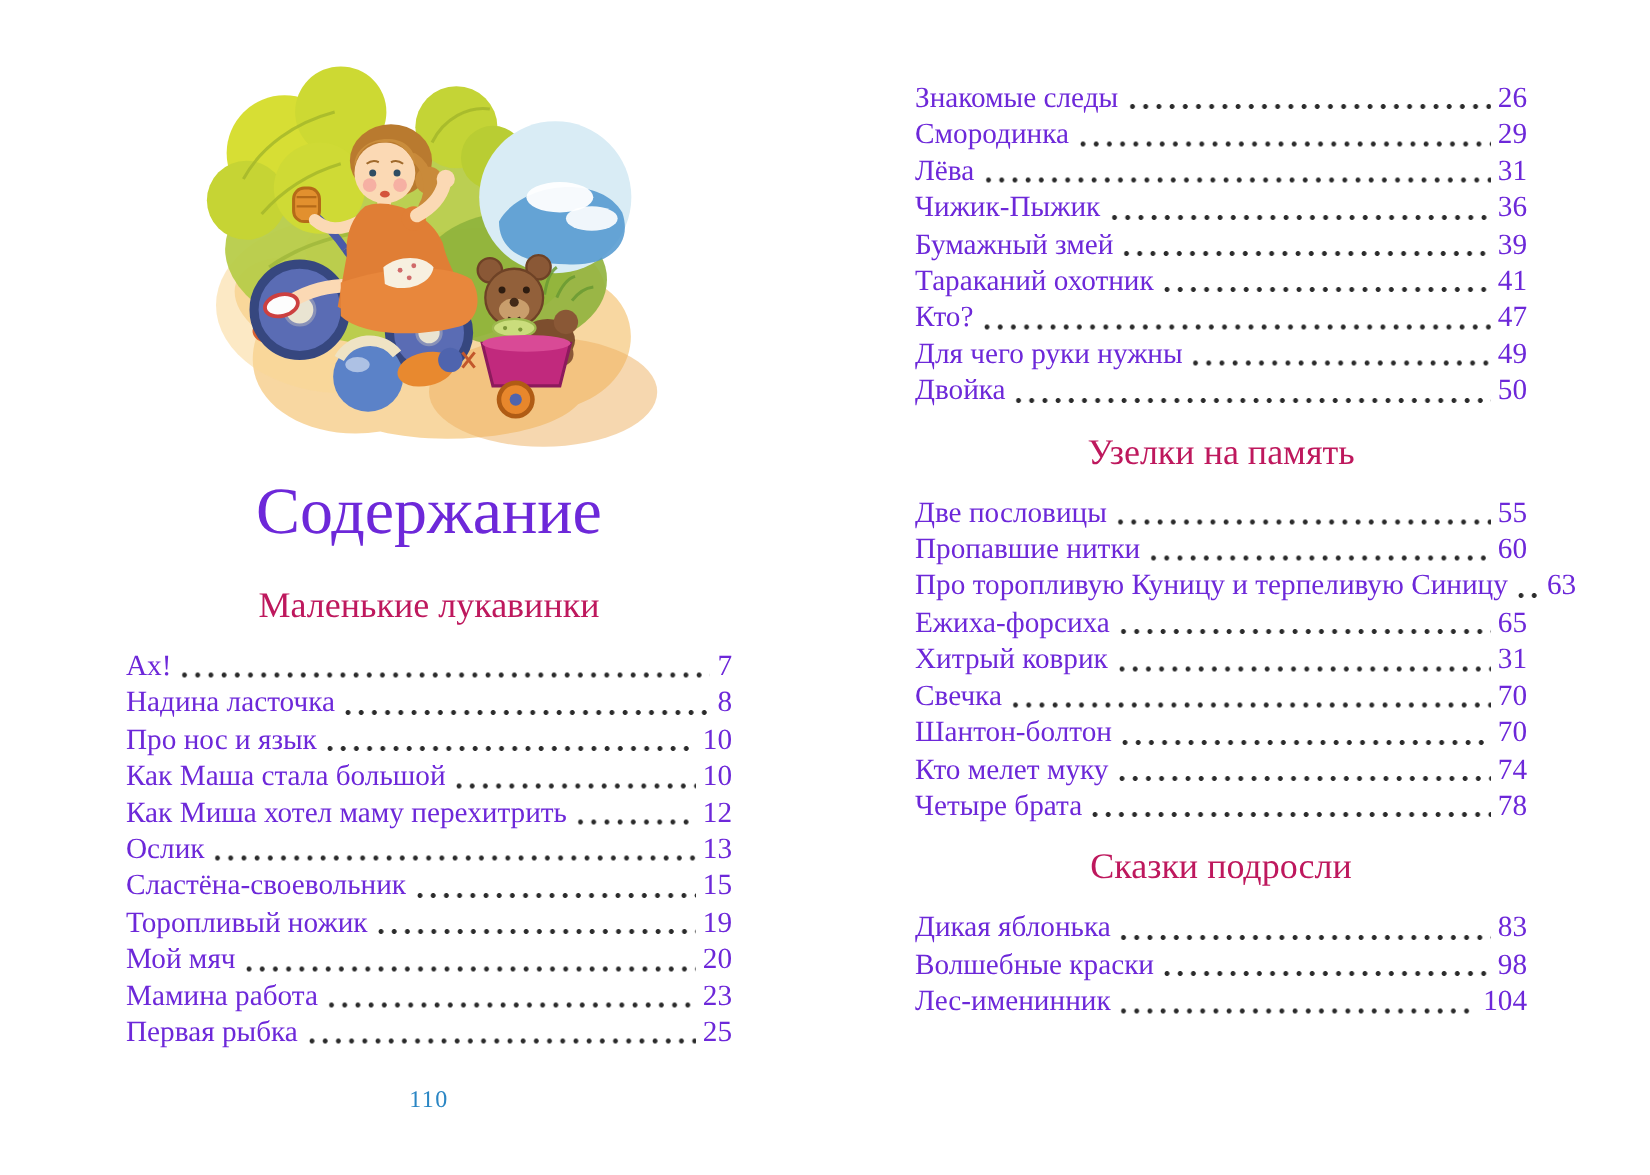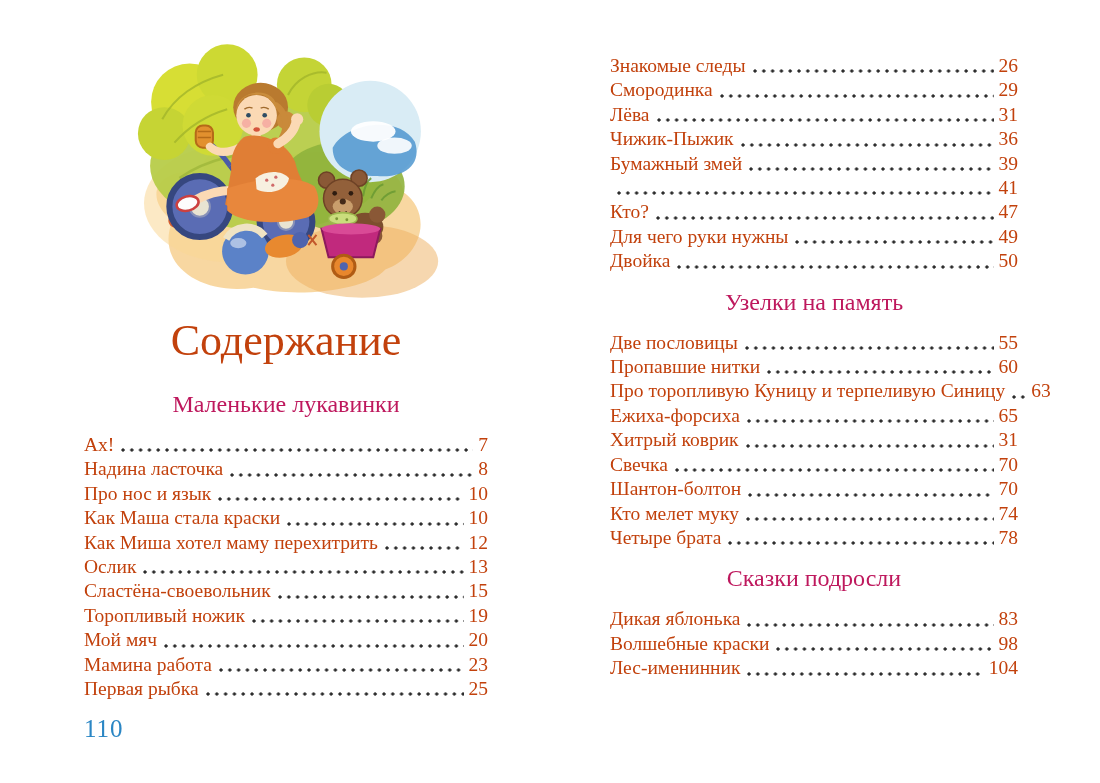--- a/index.html
+++ b/index.html
@@ -16,58 +16,58 @@
   .col-right { width: 550px; padding: 54px 82px 30px 60px; }
 
   .illustration-wrap { width: 310px; height: 284px; margin: 0 auto 0 auto; }
   .illustration-wrap svg { width: 100%; height: 100%; display: block; }
 
   h1.contents-title {
     margin: 6px 0 0 0;
     font-size: 44px; line-height: 50px;
     font-weight: normal;
     text-align: center;
-    color: #c2410c;
+    color: #6d28d9;
   }
   h2.section-heading {
     margin: 22px 0 13px 0;
     font-size: 24px; line-height: 32px;
     font-weight: normal;
     text-align: center;
     color: #be185d;
   }
   .col-right h2.section-heading { margin: 12px 0 13px 0; }
 
   .toc-list { width: 100%; }
   .toc-row {
     display: flex;
     align-items: baseline;
     font-size: 19.5px;
     line-height: 24.4px;
-    color: #c2410c;
+    color: #6d28d9;
   }
   .toc-title { white-space: nowrap; }
   .toc-leader {
     flex: 1 1 auto;
     min-width: 14px;
     margin: 0 5px 0 7px;
     height: 6px;
     align-self: flex-end;
     margin-bottom: 4px;
     background-image: radial-gradient(circle at 2px 3px, #2b2b2b 1.35px, rgba(0,0,0,0) 1.9px);
     background-size: 8.8px 6px;
     background-repeat: repeat-x;
     background-position: left bottom;
   }
   .toc-page { white-space: nowrap; text-align: center; }
 
   .page-number {
     margin-top: auto;
-    text-align: left;
-    font-size: 25px;
+    text-align: center;
+    font-size: 16px;
     letter-spacing: 1px;
     color: #2a86c4;
     font-family: Liberation Serif, serif;
   }
 </style>
 </head>
 <body>
 
 <div class="spread">
 
@@ -202,21 +202,21 @@
           <span class="toc-title">Надина ласточка</span>
           <span class="toc-leader"></span>
           <span class="toc-page">8</span>
         </div>
       <div class="toc-row">
           <span class="toc-title">Про нос и язык</span>
           <span class="toc-leader"></span>
           <span class="toc-page">10</span>
         </div>
       <div class="toc-row">
-          <span class="toc-title">Как Маша стала краски</span>
+          <span class="toc-title">Как Маша стала большой</span>
           <span class="toc-leader"></span>
           <span class="toc-page">10</span>
         </div>
       <div class="toc-row">
           <span class="toc-title">Как Миша хотел маму перехитрить</span>
           <span class="toc-leader"></span>
           <span class="toc-page">12</span>
         </div>
       <div class="toc-row">
           <span class="toc-title">Ослик</span>
@@ -275,20 +275,21 @@
           <span class="toc-title">Чижик-Пыжик</span>
           <span class="toc-leader"></span>
           <span class="toc-page">36</span>
         </div>
       <div class="toc-row">
           <span class="toc-title">Бумажный змей</span>
           <span class="toc-leader"></span>
           <span class="toc-page">39</span>
         </div>
       <div class="toc-row">
+          <span class="toc-title">Тараканий охотник</span>
           <span class="toc-leader"></span>
           <span class="toc-page">41</span>
         </div>
       <div class="toc-row">
           <span class="toc-title">Кто?</span>
           <span class="toc-leader"></span>
           <span class="toc-page">47</span>
         </div>
       <div class="toc-row">
           <span class="toc-title">Для чего руки нужны</span>

